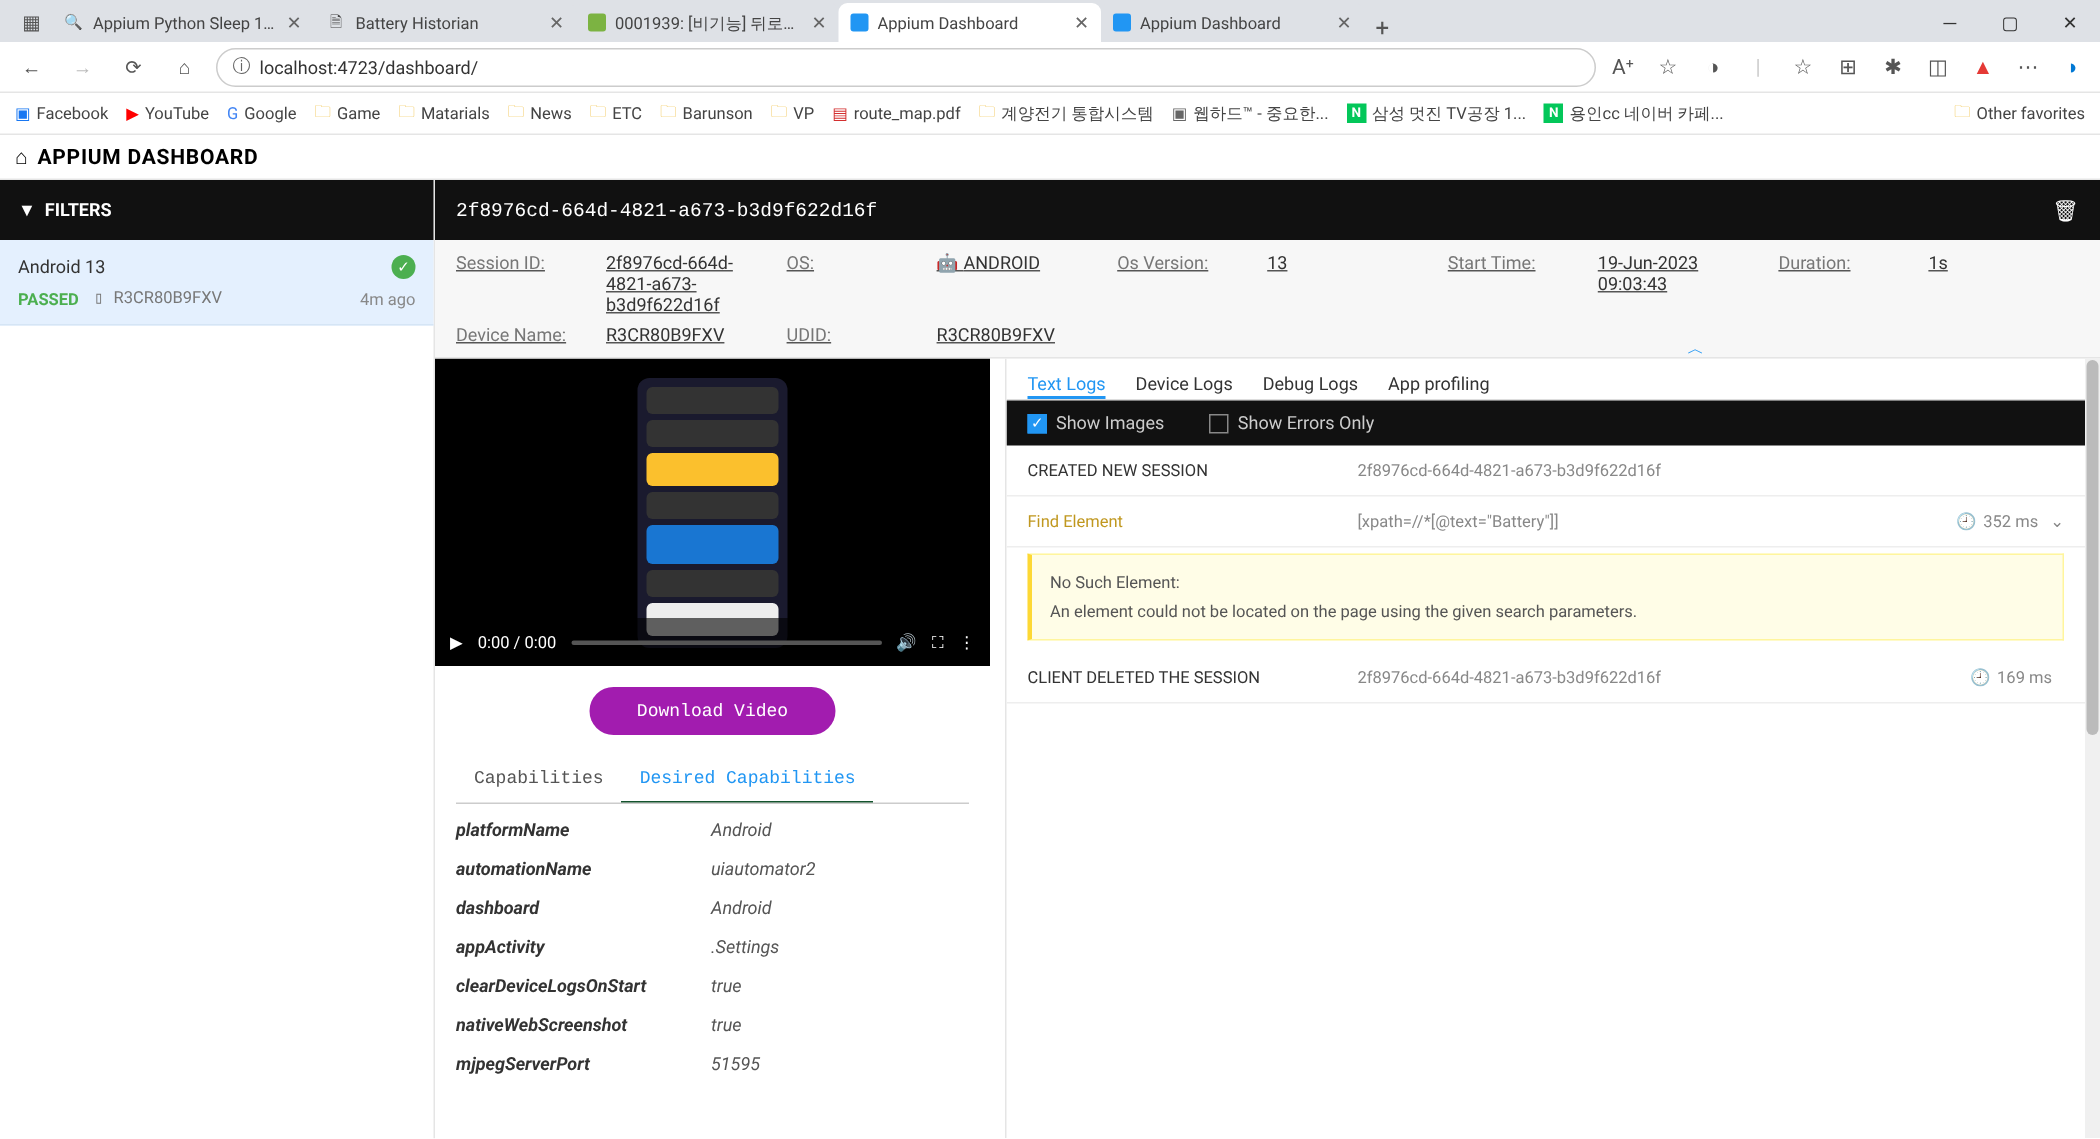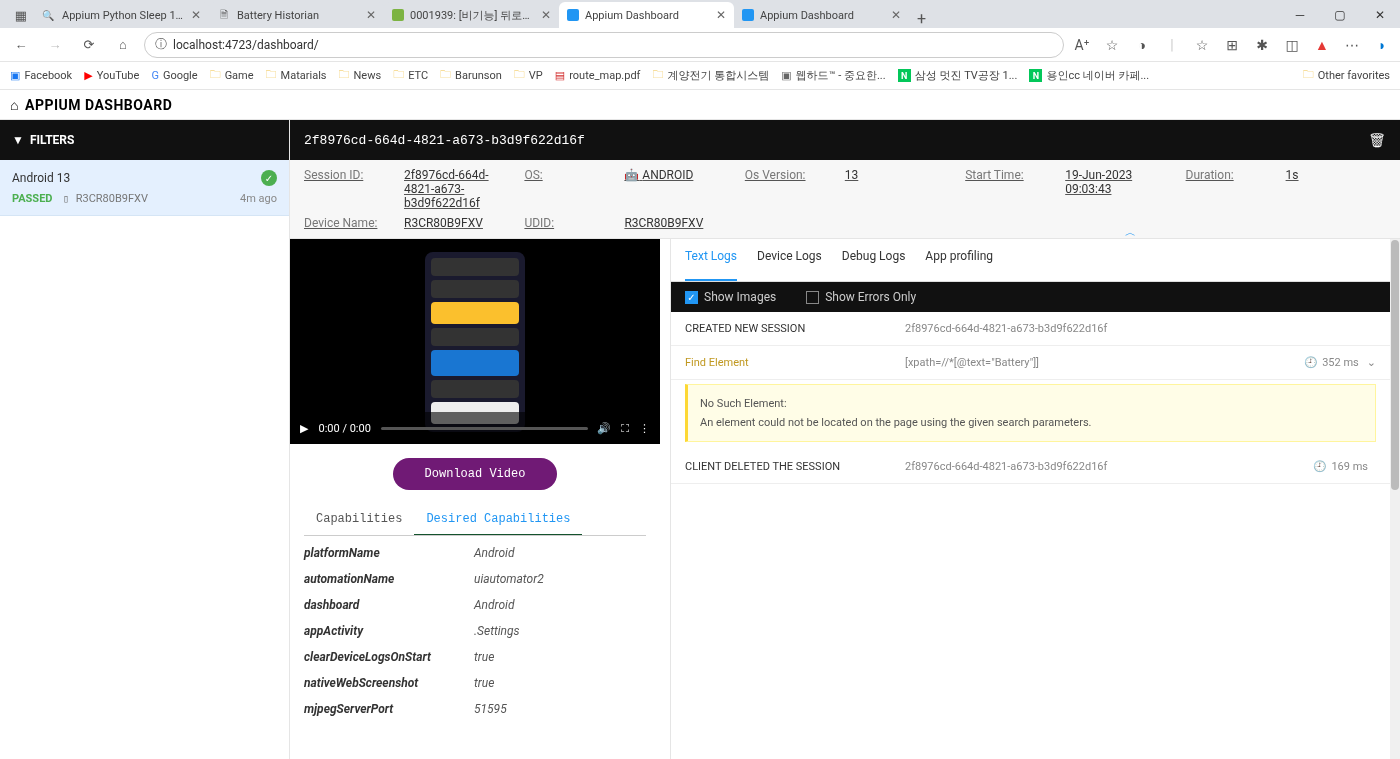--- a/index.html
+++ b/index.html
@@ -64,35 +64,35 @@
 .left-pane { width: 370px; padding: 0; display: flex; flex-direction: column; gap: 14px; }
 .video-box { background: #000; height: 205px; position: relative; display: flex; align-items: center; justify-content: center; }
 .phone-mock { width: 100px; height: 180px; background: #1a1a2e; border-radius: 8px; padding: 6px; display: flex; flex-direction: column; gap: 4px; overflow: hidden; }
 .phone-card { background: #333; border-radius: 4px; height: 18px; }
 .phone-card.yellow { background: #fbc02d; height: 22px; }
 .phone-card.blue { background: #1976d2; height: 26px; }
 .phone-card.white { background: #eee; height: 22px; }
 .video-controls { position: absolute; bottom: 0; left: 0; right: 0; height: 32px; background: rgba(0,0,0,0.6); display: flex; align-items: center; padding: 0 10px; gap: 10px; color: #fff; font-size: 11px; }
 .video-controls .timeline { flex: 1; height: 3px; background: #555; border-radius: 2px; }
 
-.download-btn { background: #701a75; color: #fff; border: none; padding: 9px 32px; border-radius: 18px; font-family: "Courier New", monospace; font-size: 12px; cursor: pointer; align-self: center; }
+.download-btn { background: #a21caf; color: #fff; border: none; padding: 9px 32px; border-radius: 18px; font-family: "Courier New", monospace; font-size: 12px; cursor: pointer; align-self: center; }
 
 .caps-tabs { display: flex; border-bottom: 1px solid #ccc; margin: 0 14px; }
 .caps-tab { padding: 8px 12px; font-family: "Courier New", monospace; font-size: 12px; color: #555; cursor: pointer; }
 .caps-tab.active { color: #2196f3; border-bottom: 1px solid #14532d; }
 .caps-table { padding: 4px 14px; font-family: "Courier New", monospace; font-size: 12px; font-style: italic; }
 .caps-row { display: flex; padding: 6px 0; }
 .caps-key { width: 170px; color: #333; font-weight: bold; }
 .caps-val { color: #555; }
 
 .right-pane { flex: 1; border-left: 1px solid #e5e5e5; margin-left: 10px; display: flex; flex-direction: column; overflow: hidden; position: relative; }
 .scrollbar-fake { position: absolute; right: 0; top: 0; bottom: 0; width: 10px; background: #f0f0f0; }
 .scrollbar-thumb { width: 8px; background: #bbb; height: 250px; margin: 1px; border-radius: 4px; }
 .log-tabs { display: flex; padding: 10px 14px 0; gap: 20px; border-bottom: 1px solid #ddd; font-family: "Courier New", monospace; font-size: 12px; }
-.log-tab { padding-bottom: 16px; cursor: pointer; color: #333; }
+.log-tab { padding-bottom: 1px; cursor: pointer; color: #333; }
 .log-tab.active { color: #2196f3; border-bottom: 2px solid #2196f3; }
 .log-options { background: #111; color: #ccc; padding: 8px 14px; display: flex; gap: 30px; font-size: 12px; margin-right: 10px; }
 .log-options label { display: flex; align-items: center; gap: 6px; cursor: pointer; }
 .chk { width: 13px; height: 13px; border: 1px solid #888; display: inline-flex; align-items: center; justify-content: center; font-size: 10px; }
 .chk.checked { background: #2196f3; border-color: #2196f3; color: #fff; }
 
 .log-list { flex: 1; overflow-y: auto; margin-right: 10px; }
 .log-row { display: flex; align-items: center; padding: 10px 14px; font-family: "Courier New", monospace; font-size: 11px; border-bottom: 1px solid #eee; justify-content: center; }
 .log-col1 { color: #333; width: 220px; }
 .log-col2 { color: #888; flex: 1; }

